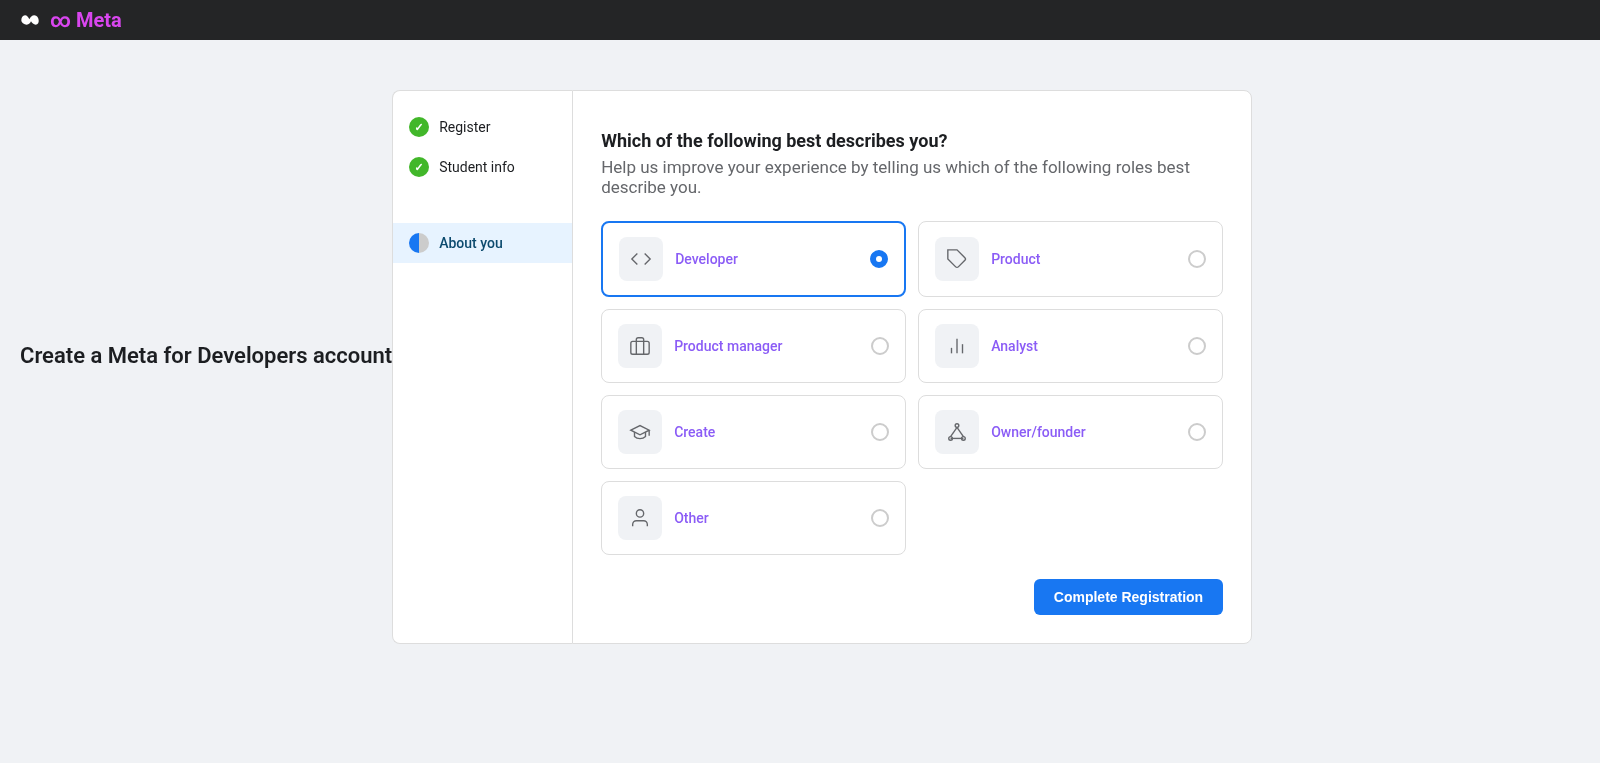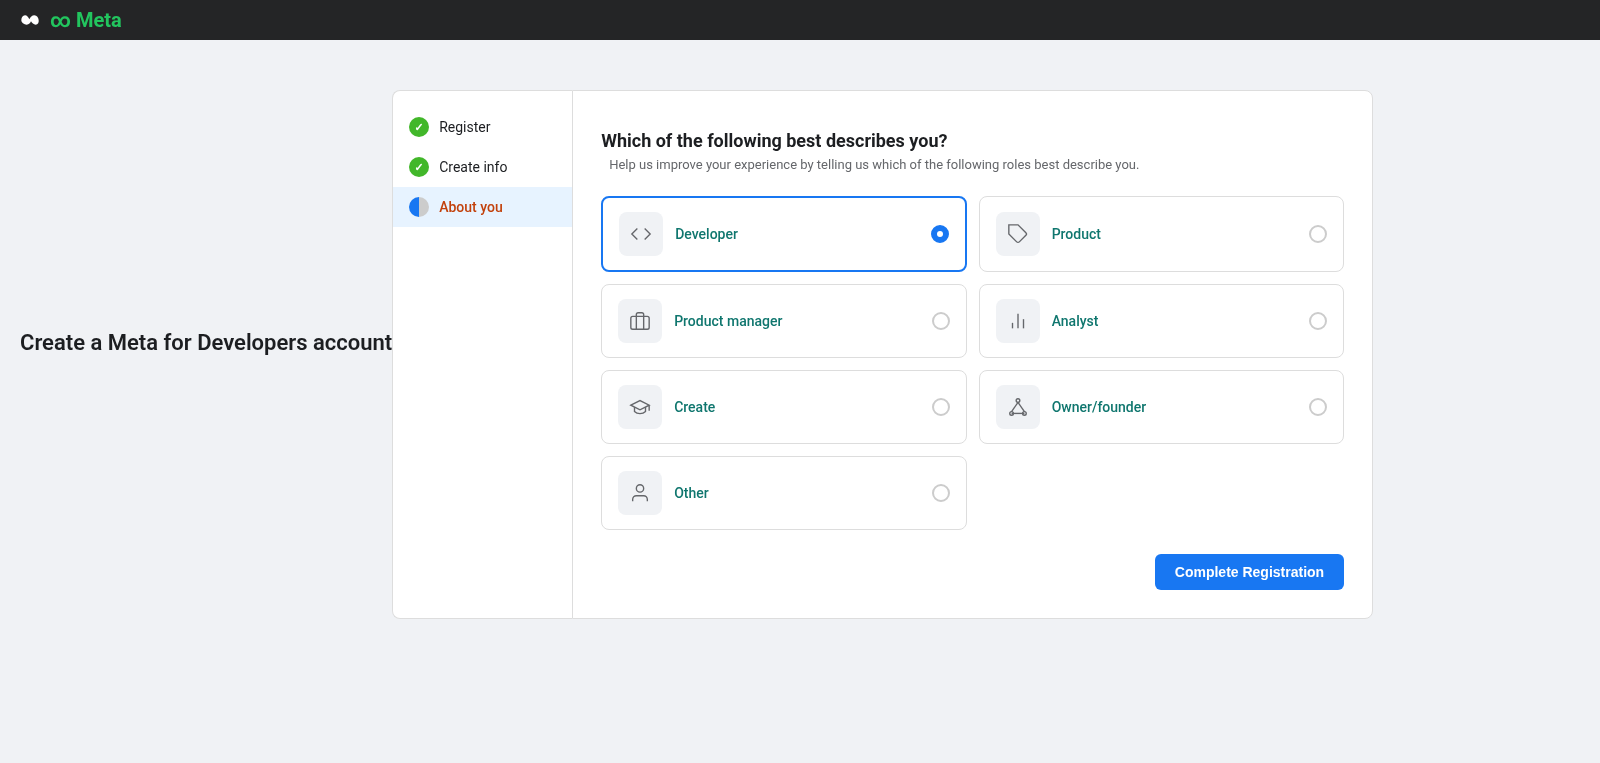--- a/index.html
+++ b/index.html
@@ -7,21 +7,21 @@
 
     
     .topnav {
       background: #242526;
       height: 40px;
       display: flex;
       align-items: center;
       padding: 0 20px;
     }
     .topnav-logo {
-      color: #22c55e;
+      color: #d946ef;
       font-size: 20px;
       font-weight: bold;
       display: flex;
       align-items: center;
       gap: 6px;
     }
 
     
     .page {
       display: flex;
@@ -33,21 +33,21 @@
       font-size: 22px;
       font-weight: 600;
       color: #1c1e21;
       margin-bottom: 24px;
     }
 
     
     .main-layout {
       display: flex;
       gap: 0;
-      width: 981px;
+      width: 860px;
       max-width: 100%;
     }
 
     
     .sidebar {
       background: white;
       border: 1px solid #ddd;
       border-right: none;
       border-radius: 8px 0 0 8px;
       width: 180px;
@@ -58,22 +58,23 @@
       display: flex;
       align-items: center;
       gap: 10px;
       padding: 10px 16px;
       font-size: 14px;
       color: #1c1e21;
       cursor: pointer;
     }
     .sidebar-item.active {
       background: #e7f3ff;
-      color: #c2410c;
+      color: #0c4a6e;
       font-weight: 500;
+      margin-top: 36px;
     }
     .check-icon {
       width: 20px;
       height: 20px;
       border-radius: 50%;
       background: #42b72a;
       display: flex;
       align-items: center;
       justify-content: center;
       flex-shrink: 0;
@@ -101,24 +102,23 @@
       padding: 28px;
     }
     .content-title {
       font-size: 18px;
       font-weight: 700;
       color: #1c1e21;
       margin-bottom: 6px;
       margin-top: 11px;
     }
     .content-subtitle {
-      font-size: 13px;
+      font-size: 17px;
       color: #65676b;
       margin-bottom: 24px;
-      margin-left: 8px;
     }
 
     
     .role-grid {
       display: grid;
       grid-template-columns: 1fr 1fr;
       gap: 12px;
       margin-bottom: 24px;
     }
     .role-card {
@@ -147,21 +147,21 @@
       border-radius: 8px;
       display: flex;
       align-items: center;
       justify-content: center;
       flex-shrink: 0;
       color: #65676b;
       font-size: 20px;
     }
     .role-label {
       font-size: 14px;
-      color: #0f766e;
+      color: #8b5cf6;
       font-weight: 500;
       flex: 1;
     }
     .radio-indicator {
       width: 18px;
       height: 18px;
       border-radius: 50%;
       border: 2px solid #ccc;
       flex-shrink: 0;
       display: flex;
@@ -223,21 +223,21 @@
 
   <div class="main-layout">
 
     <div class="sidebar">
       <div class="sidebar-item">
         <div class="check-icon"></div>
         <span>Register</span>
       </div>
       <div class="sidebar-item">
         <div class="check-icon"></div>
-        <span>Create info</span>
+        <span>Student info</span>
       </div>
       <div class="sidebar-item active">
         <div class="half-icon"></div>
         <span>About you</span>
       </div>
     </div>
 
     <div class="content-panel">
       <h2 class="content-title">Which of the following best describes you?</h2>
       <p class="content-subtitle">Help us improve your experience by telling us which of the following roles best describe you.</p>

